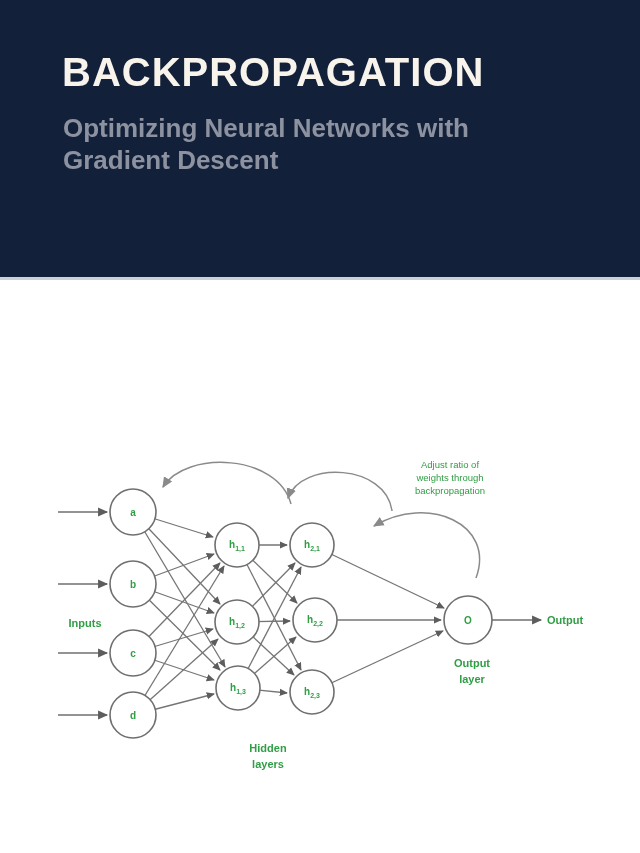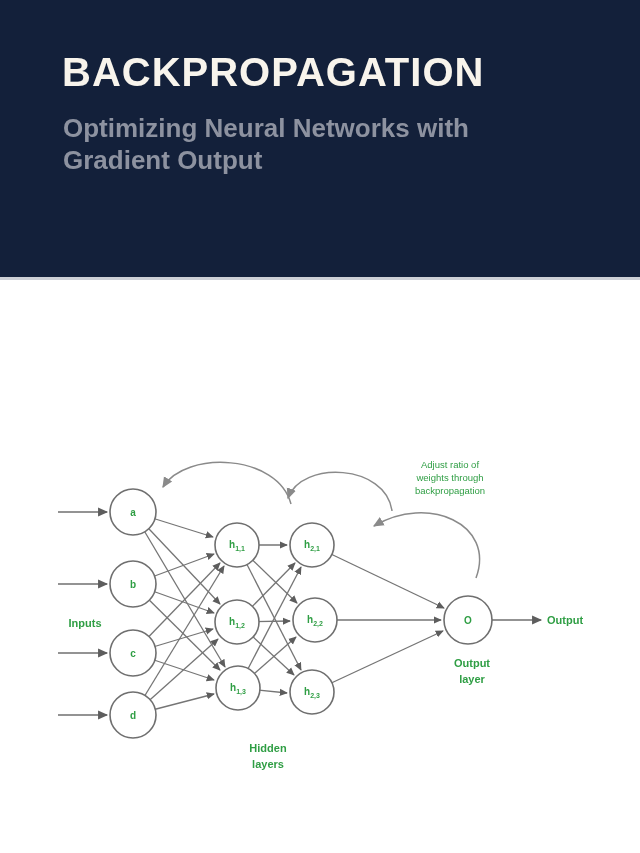--- a/index.html
+++ b/index.html
@@ -64,21 +64,21 @@
 </style>
 </head>
 <body>
 
 <div class="page">
 
   <div class="header">
     <h1 class="title">BACKPROPAGATION</h1>
     <div class="subtitle">
       <div>Optimizing Neural Networks with</div>
-      <div>Gradient Output</div>
+      <div>Gradient Descent</div>
     </div>
   </div>
 
   <svg class="diagram-svg" viewBox="0 0 640 853">
     <defs>
       <marker id="arrowDark" viewBox="0 0 10 10" refX="8" refY="5" markerWidth="7" markerHeight="7" orient="auto-start-reverse">
         <path d="M 0 1 L 9 5 L 0 9 z" fill="#5d5d5d"></path>
       </marker>
       <marker id="arrowGray" viewBox="0 0 10 10" refX="8" refY="5" markerWidth="8" markerHeight="8" orient="auto-start-reverse">
         <path d="M 0 1 L 9 5 L 0 9 z" fill="#8a8a8a"></path>

